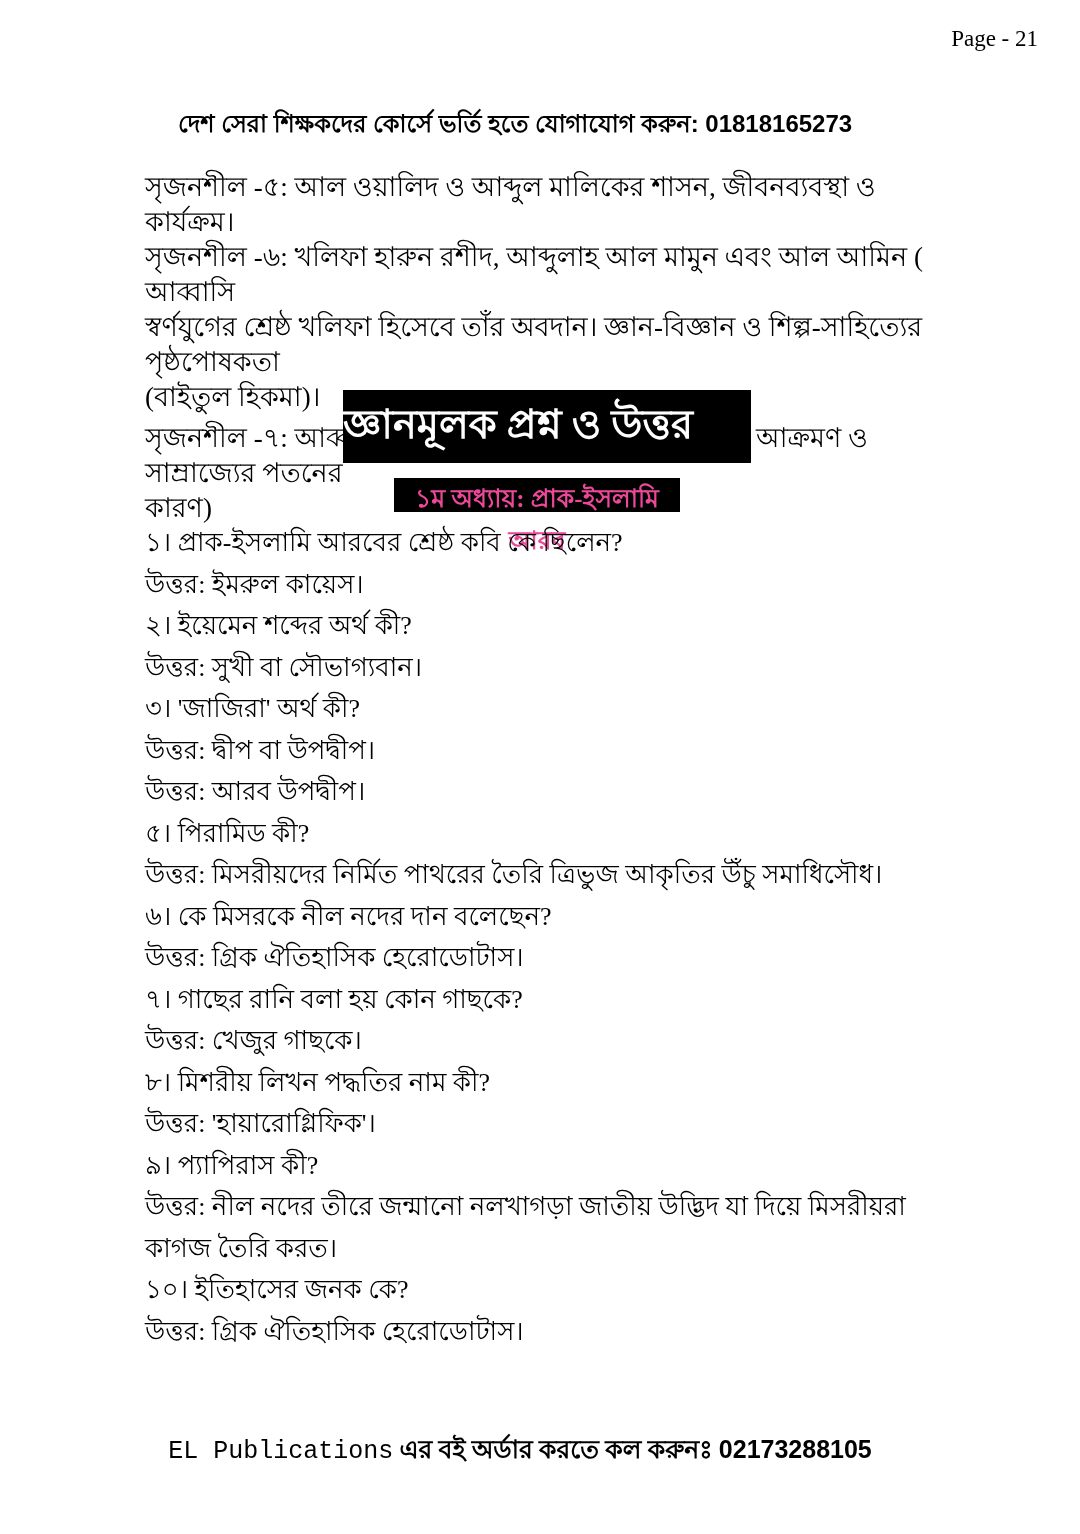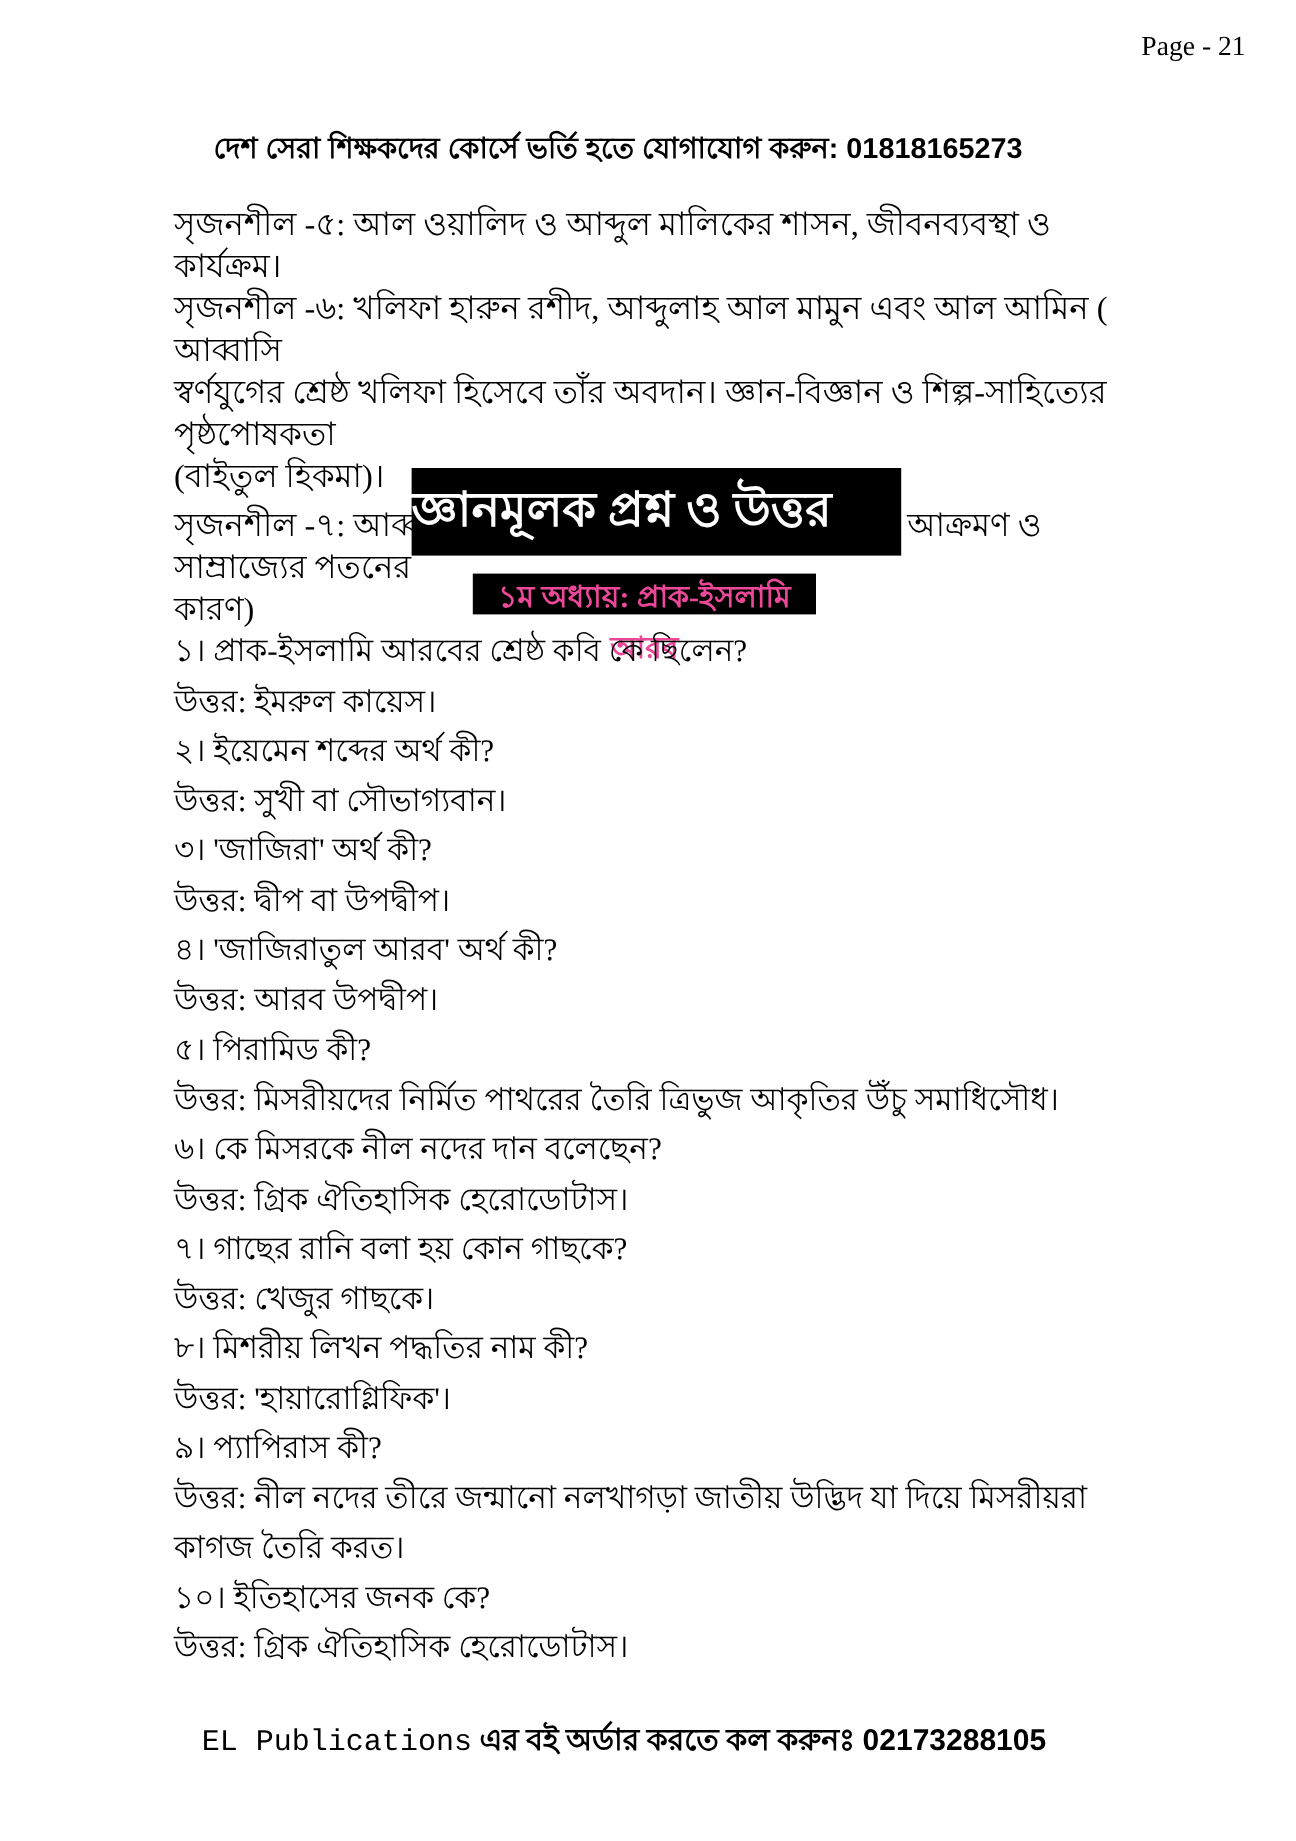--- a/index.html
+++ b/index.html
@@ -136,21 +136,20 @@
 
   <div class="chapter-bar">১ম অধ্যায়: প্রাক-ইসলামি আরব</div>
 
   <div class="qa-block">
     <span class="q">১। প্রাক-ইসলামি আরবের শ্রেষ্ঠ কবি কে ছিলেন?</span>
     <span class="a">উত্তর: ইমরুল কায়েস।</span>
     <span class="q">২। ইয়েমেন শব্দের অর্থ কী?</span>
     <span class="a">উত্তর: সুখী বা সৌভাগ্যবান।</span>
     <span class="q">৩। 'জাজিরা' অর্থ কী?</span>
     <span class="a">উত্তর: দ্বীপ বা উপদ্বীপ।</span>
-    <span class="q">৪। 'জাজিরাতুল আরব' অর্থ কী?</span>
     <span class="a">উত্তর: আরব উপদ্বীপ।</span>
     <span class="q">৫। পিরামিড কী?</span>
     <span class="a">উত্তর: মিসরীয়দের নির্মিত পাথরের তৈরি ত্রিভুজ আকৃতির উঁচু সমাধিসৌধ।</span>
     <span class="q">৬। কে মিসরকে নীল নদের দান বলেছেন?</span>
     <span class="a">উত্তর: গ্রিক ঐতিহাসিক হেরোডোটাস।</span>
     <span class="q">৭। গাছের রানি বলা হয় কোন গাছকে?</span>
     <span class="a">উত্তর: খেজুর গাছকে।</span>
     <span class="q">৮। মিশরীয় লিখন পদ্ধতির নাম কী?</span>
     <span class="a">উত্তর: 'হায়ারোগ্লিফিক'।</span>
     <span class="q">৯। প্যাপিরাস কী?</span>

